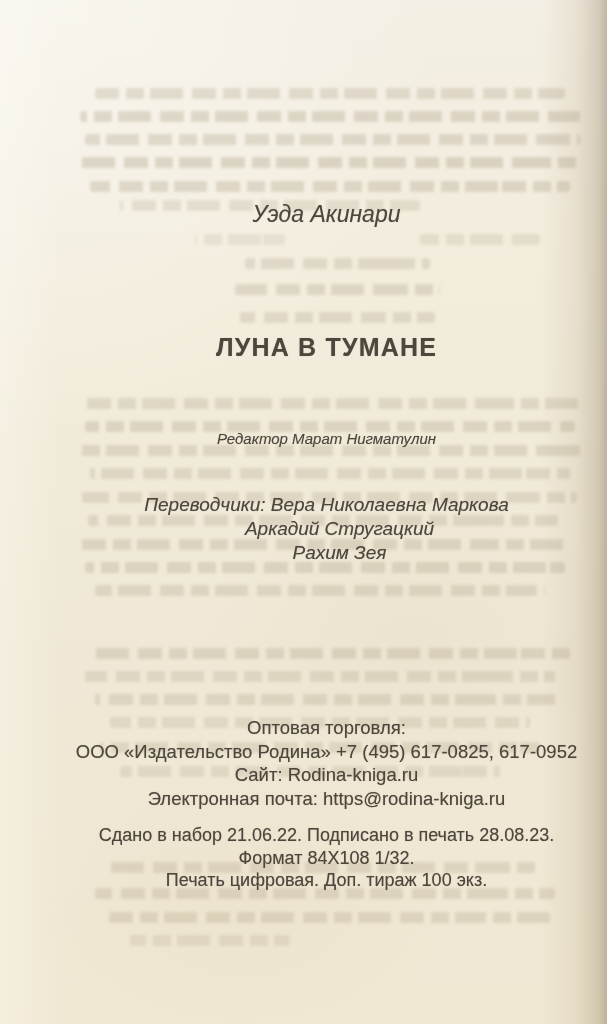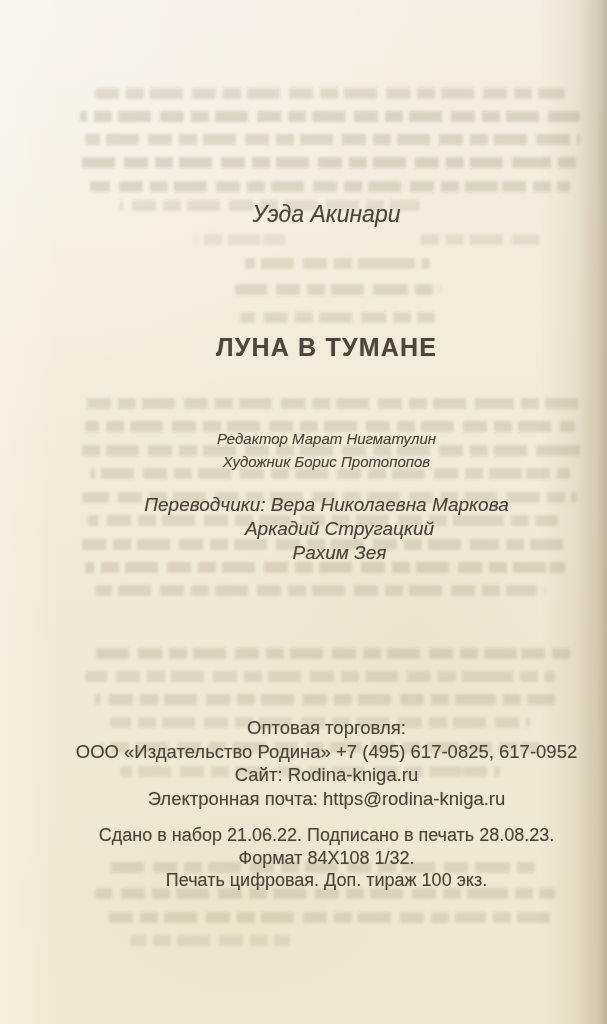--- a/index.html
+++ b/index.html
@@ -78,21 +78,20 @@
       <div class="bleed-stripe" style="top: 912px; left: 100px; width: 450px; opacity: 0.38; background-position: -88px 0px;"></div>
       <div class="bleed-stripe" style="top: 935px; left: 130px; width: 160px; opacity: 0.3; background-position: -8px 0px;"></div>
     </div>
 
   <p class="txt author">Уэда Акинари</p>
 
   <p class="txt title">ЛУНА В ТУМАНЕ</p>
 
   <div class="txt credits">
     <div>Редактор Марат Нигматулин</div>
-    <div>Художник Борис Протопопов</div>
   </div>
 
   <div class="txt translators">
     <div>Переводчики: Вера Николаевна Маркова</div>
     <div class="tshift">Аркадий Стругацкий</div>
     <div class="tshift">Рахим Зея</div>
   </div>
 
 
 

